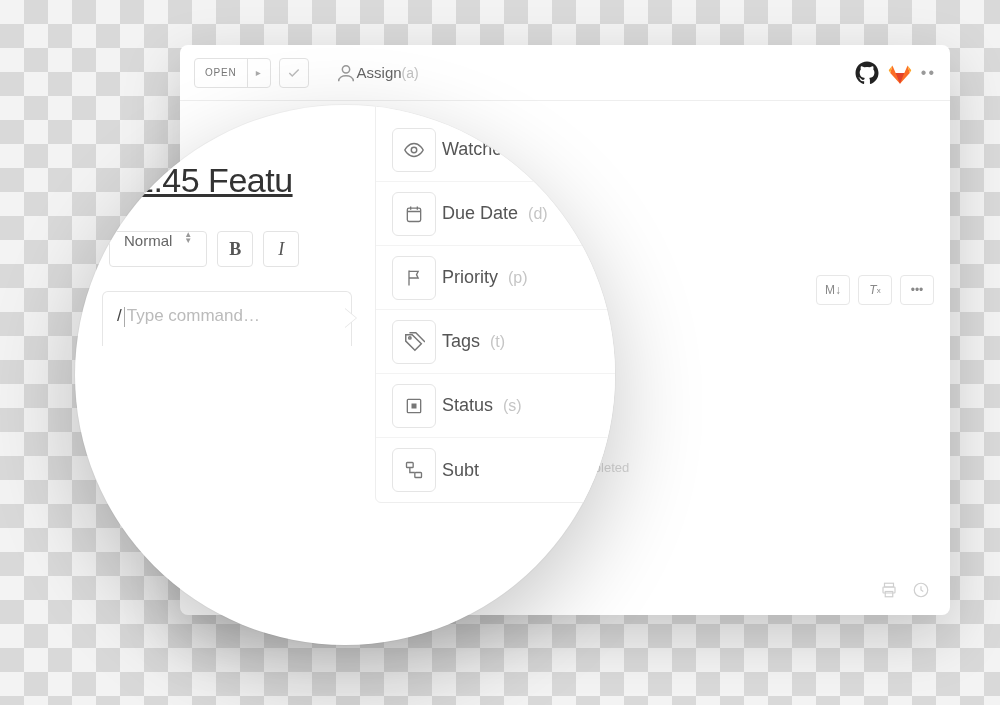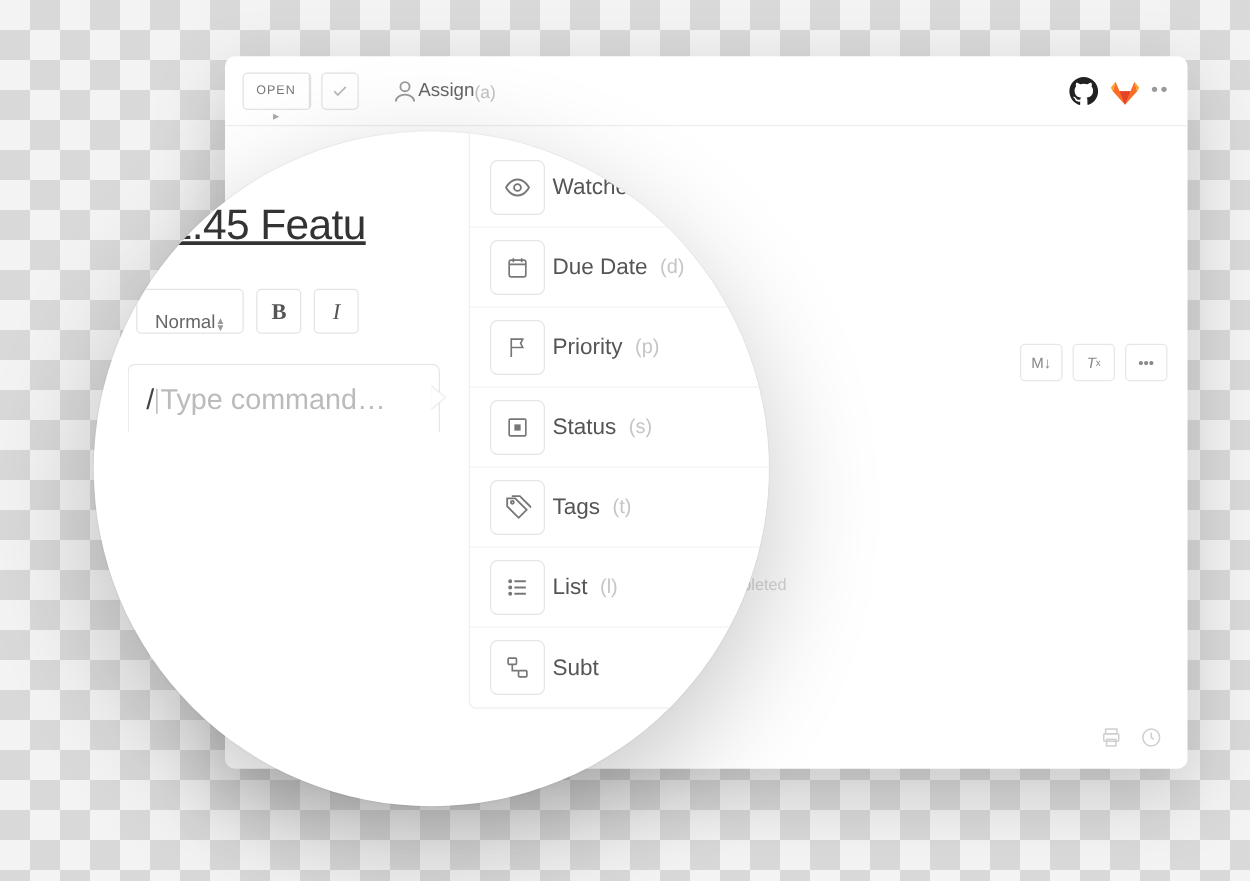--- a/index.html
+++ b/index.html
@@ -28,21 +28,21 @@
     display: flex; align-items: center;
     height: 56px;
     padding: 0 14px;
     gap: 8px;
     border-bottom: 1px solid #eee;
   }
   .open-btn {
     display: inline-flex; align-items: center;
     border: 1px solid #e2e2e2; border-radius: 4px;
     height: 30px;
-    color: #777; font-size: 10px; letter-spacing: 0.08em; flex-direction: column;
+    color: #777; font-size: 10px; letter-spacing: 0.08em;
   }
   .open-btn .lbl { padding: 0 10px; border-right: 1px solid #e2e2e2; line-height: 28px; }
   .open-btn .arrow { width: 22px; display: flex; align-items: center; justify-content: center; color:#aaa; font-size:10px;}
   .check-btn {
     width: 30px; height: 30px;
     border: 1px solid #e2e2e2; border-radius: 4px;
     display: flex; align-items: center; justify-content: center;
     color: #bbb;
   }
   .assign-area {
@@ -94,37 +94,37 @@
     position:absolute; left: 60px; top: 56px;
     font-size: 34px; font-weight: 400; color:#333; letter-spacing: -0.5px; text-decoration: underline;
   }
   .fmt-row {
     position:absolute; left:34px; top: 126px;
     display:flex; gap:10px;
   }
   .normal-select {
     height: 36px; padding: 0 14px;
     border:1px solid #e3e3e3; border-radius:4px;
-    display:flex; align-items:flex-end; 
+    display:flex; align-items:flex-start; gap:12px;
     color:#666; font-size:15px;
   }
   .sel-arrows { display:flex; flex-direction:column; line-height:6px; font-size:8px; color:#999; }
   .fmt-btn {
     width:36px; height:36px; border:1px solid #e3e3e3; border-radius:4px;
     display:flex; align-items:center; justify-content:center;
     font-family: Georgia, serif; font-size:18px; color:#555;
   }
   .fmt-btn.italic { font-style: italic; }
   .cmd-box {
     position:absolute; left:27px; top:186px;
     width:250px; height:55px;
     border:1px solid #e6e6e6; border-top-left-radius:6px; border-top-right-radius:6px;
     border-bottom: none;
     padding: 14px 14px;
-    color:#bbb; font-size:23px;
+    color:#bbb; font-size:17px;
     background:#fff;
   }
   .cmd-box .slash { color:#444; }
   .cmd-box .cursor { display:inline-block; width:1px; height:20px; background:#aaa; vertical-align:middle; margin:0 2px; }
   .cmd-caret {
     position:absolute; left:270px; top:203px;
     width:0;height:0;
     border-top:10px solid transparent;
     border-bottom:10px solid transparent;
     border-left:12px solid #e6e6e6;
@@ -288,52 +288,38 @@
           <svg width="20" height="20" viewBox="0 0 24 24" fill="none" stroke="currentColor" stroke-width="1.6">
               <path d="M6 3v18"></path>
               <path d="M6 4h11l-2 4 2 4H6"></path>
             </svg>
         </div>
         <span class="lbl">Priority</span>
         <span class="hint">(p)</span>
       </div>
       <div class="mi">
         <div class="ico-frame">
-          <svg width="20" height="20" viewBox="0 0 24 24" fill="none" stroke="currentColor" stroke-width="1.6">
-              <rect x="4" y="4" width="16" height="16" rx="1"></rect>
-              <rect x="9" y="9" width="6" height="6" fill="currentColor" stroke="none"></rect>
-            </svg>
-        </div>
-        <span class="lbl">Status</span>
-        <span class="hint">(s)</span>
-      </div>
-      <div class="mi">
-        <div class="ico-frame">
           <svg width="22" height="22" viewBox="0 0 24 24" fill="none" stroke="currentColor" stroke-width="1.6">
               <path d="M3 11V4h7l10 10-7 7z"></path>
               <circle cx="7.5" cy="7.5" r="1.3"></circle>
               <path d="M7 2h7l10 10"></path>
             </svg>
         </div>
         <span class="lbl">Tags</span>
         <span class="hint">(t)</span>
       </div>
       <div class="mi">
         <div class="ico-frame">
-          <svg width="20" height="20" viewBox="0 0 24 24" fill="none" stroke="currentColor" stroke-width="1.8">
-              <circle cx="5" cy="6" r="1" fill="currentColor"></circle>
-              <circle cx="5" cy="12" r="1" fill="currentColor"></circle>
-              <circle cx="5" cy="18" r="1" fill="currentColor"></circle>
-              <line x1="9" y1="6" x2="20" y2="6"></line>
-              <line x1="9" y1="12" x2="20" y2="12"></line>
-              <line x1="9" y1="18" x2="20" y2="18"></line>
-            </svg>
-        </div>
-        <span class="lbl">List</span>
-        <span class="hint">(l)</span>
+          <svg width="20" height="20" viewBox="0 0 24 24" fill="none" stroke="currentColor" stroke-width="1.6">
+              <rect x="4" y="4" width="16" height="16" rx="1"></rect>
+              <rect x="9" y="9" width="6" height="6" fill="currentColor" stroke="none"></rect>
+            </svg>
+        </div>
+        <span class="lbl">Status</span>
+        <span class="hint">(s)</span>
       </div>
       <div class="mi">
         <div class="ico-frame">
           <svg width="20" height="20" viewBox="0 0 24 24" fill="none" stroke="currentColor" stroke-width="1.6">
               <rect x="3" y="3" width="8" height="6" rx="1"></rect>
               <rect x="13" y="15" width="8" height="6" rx="1"></rect>
               <path d="M7 9v6h6"></path>
             </svg>
         </div>
         <span class="lbl">Subt</span>

